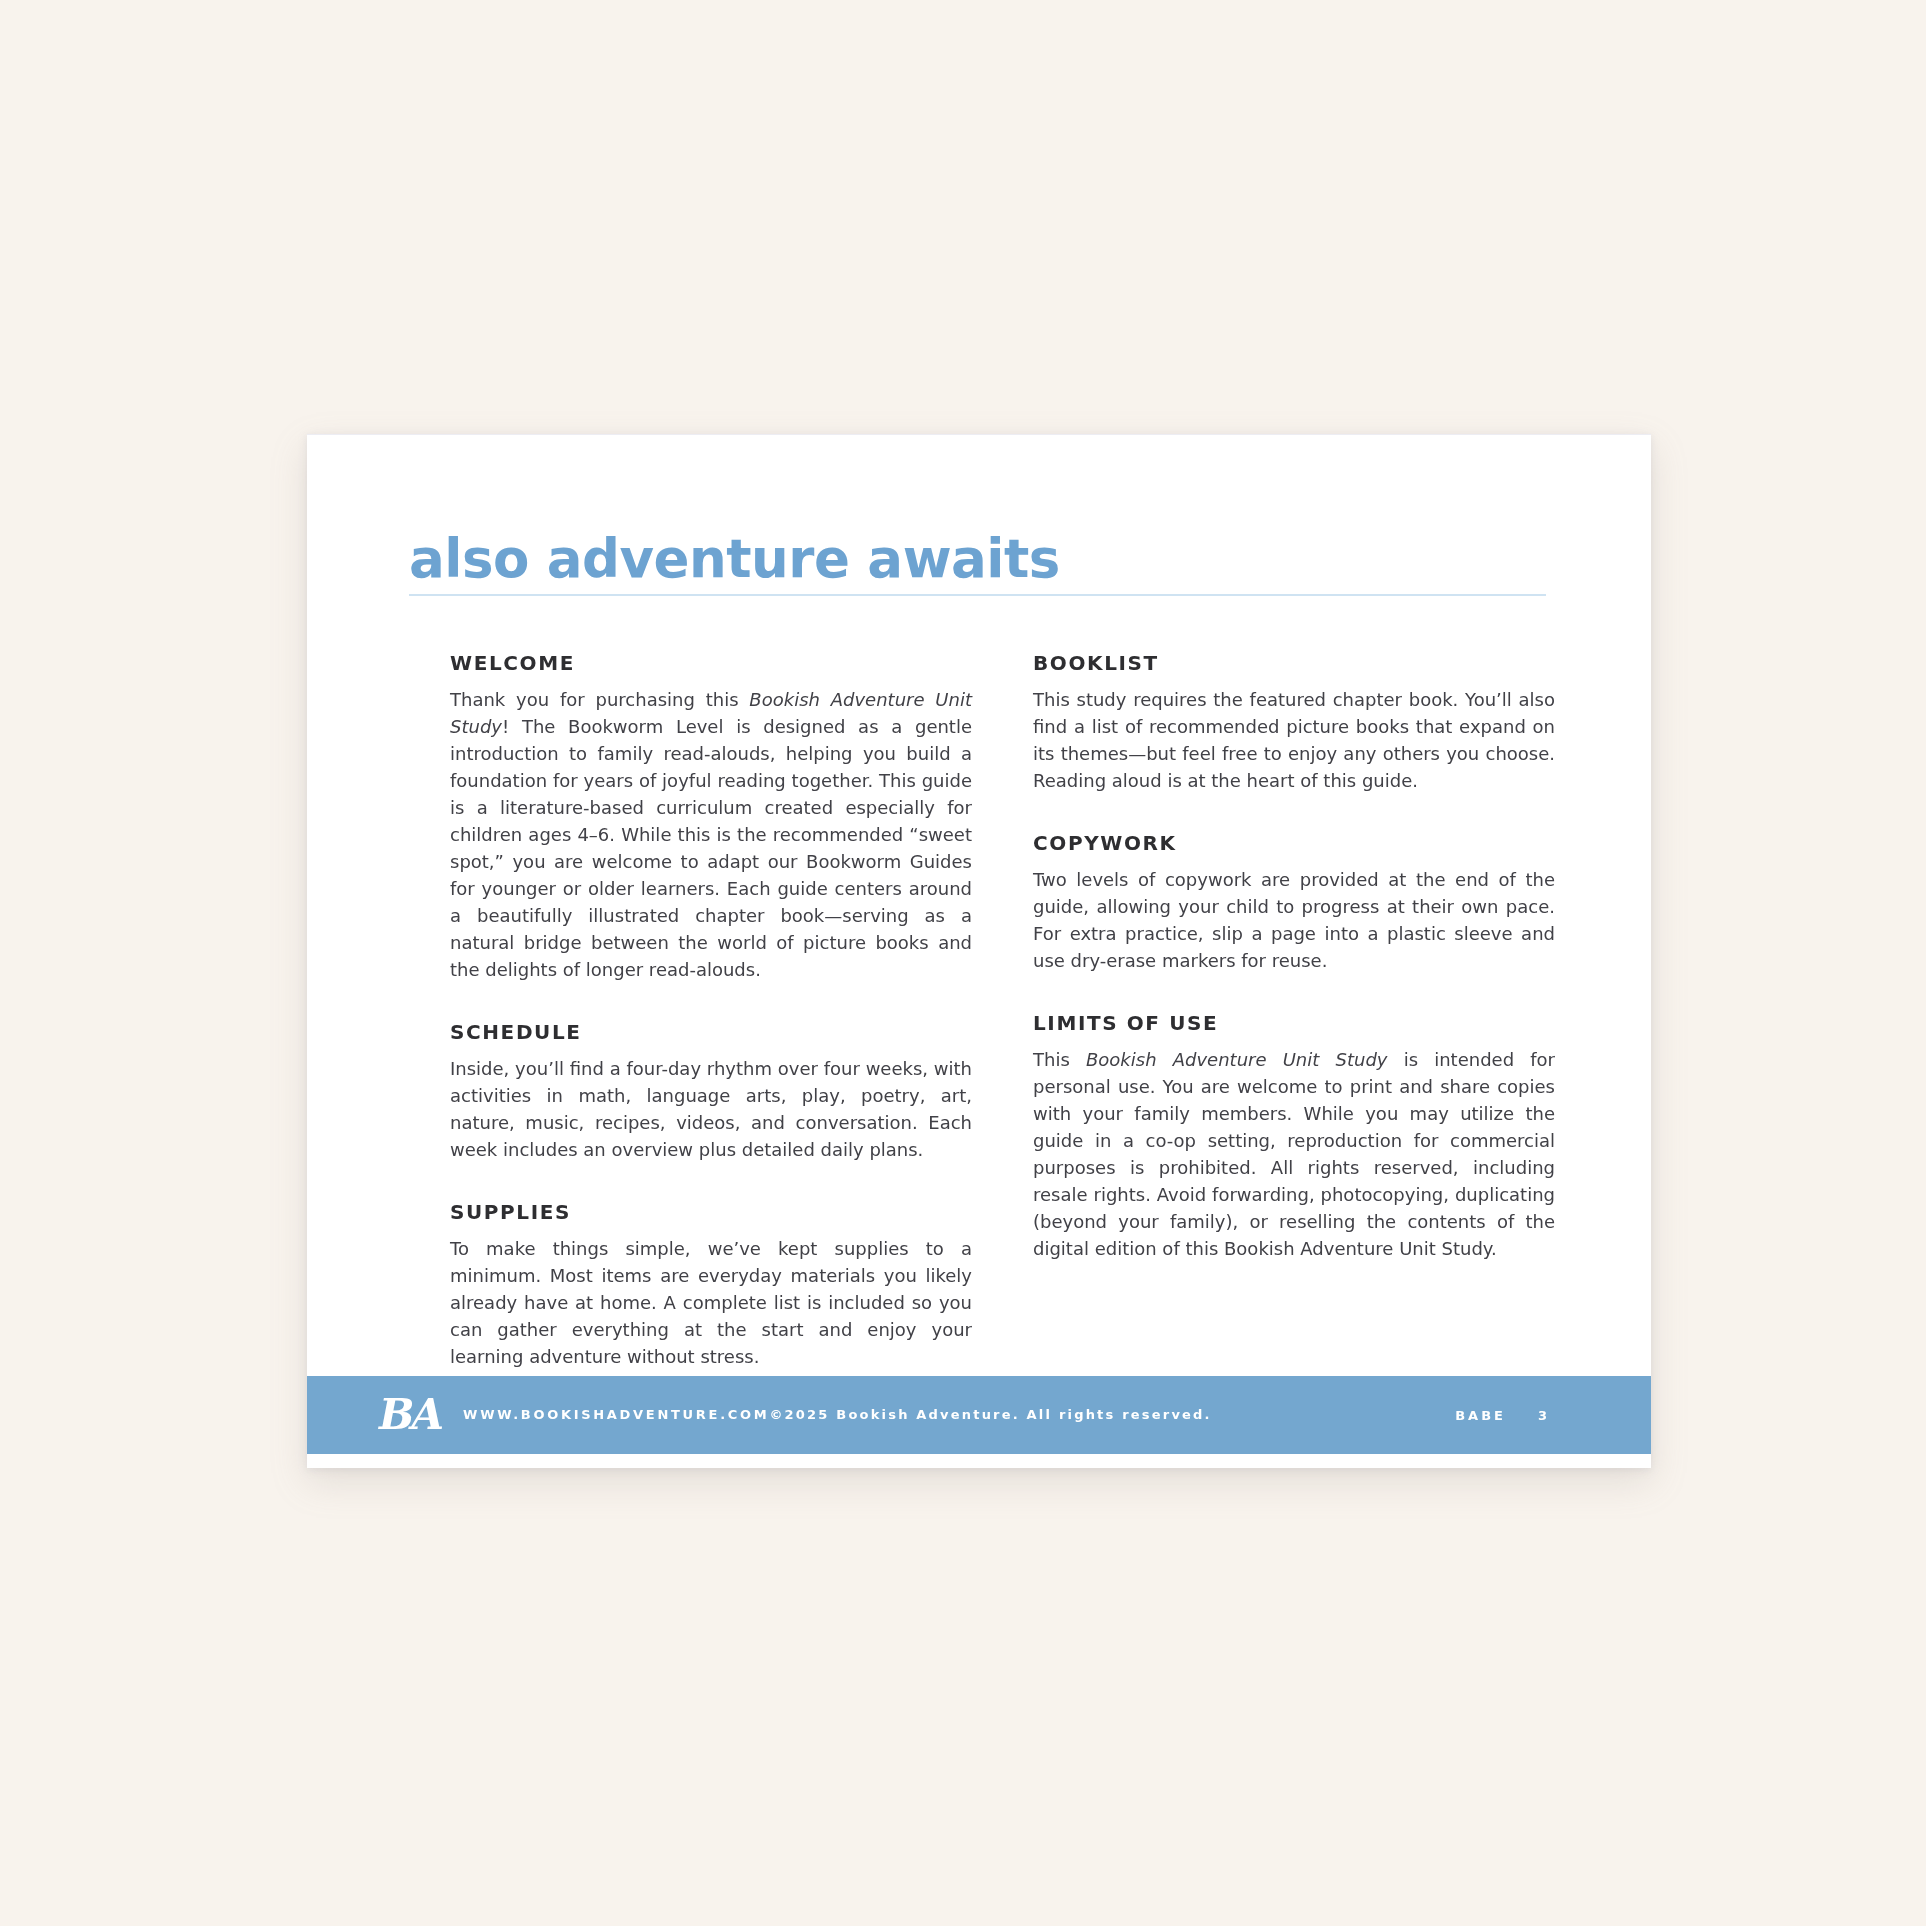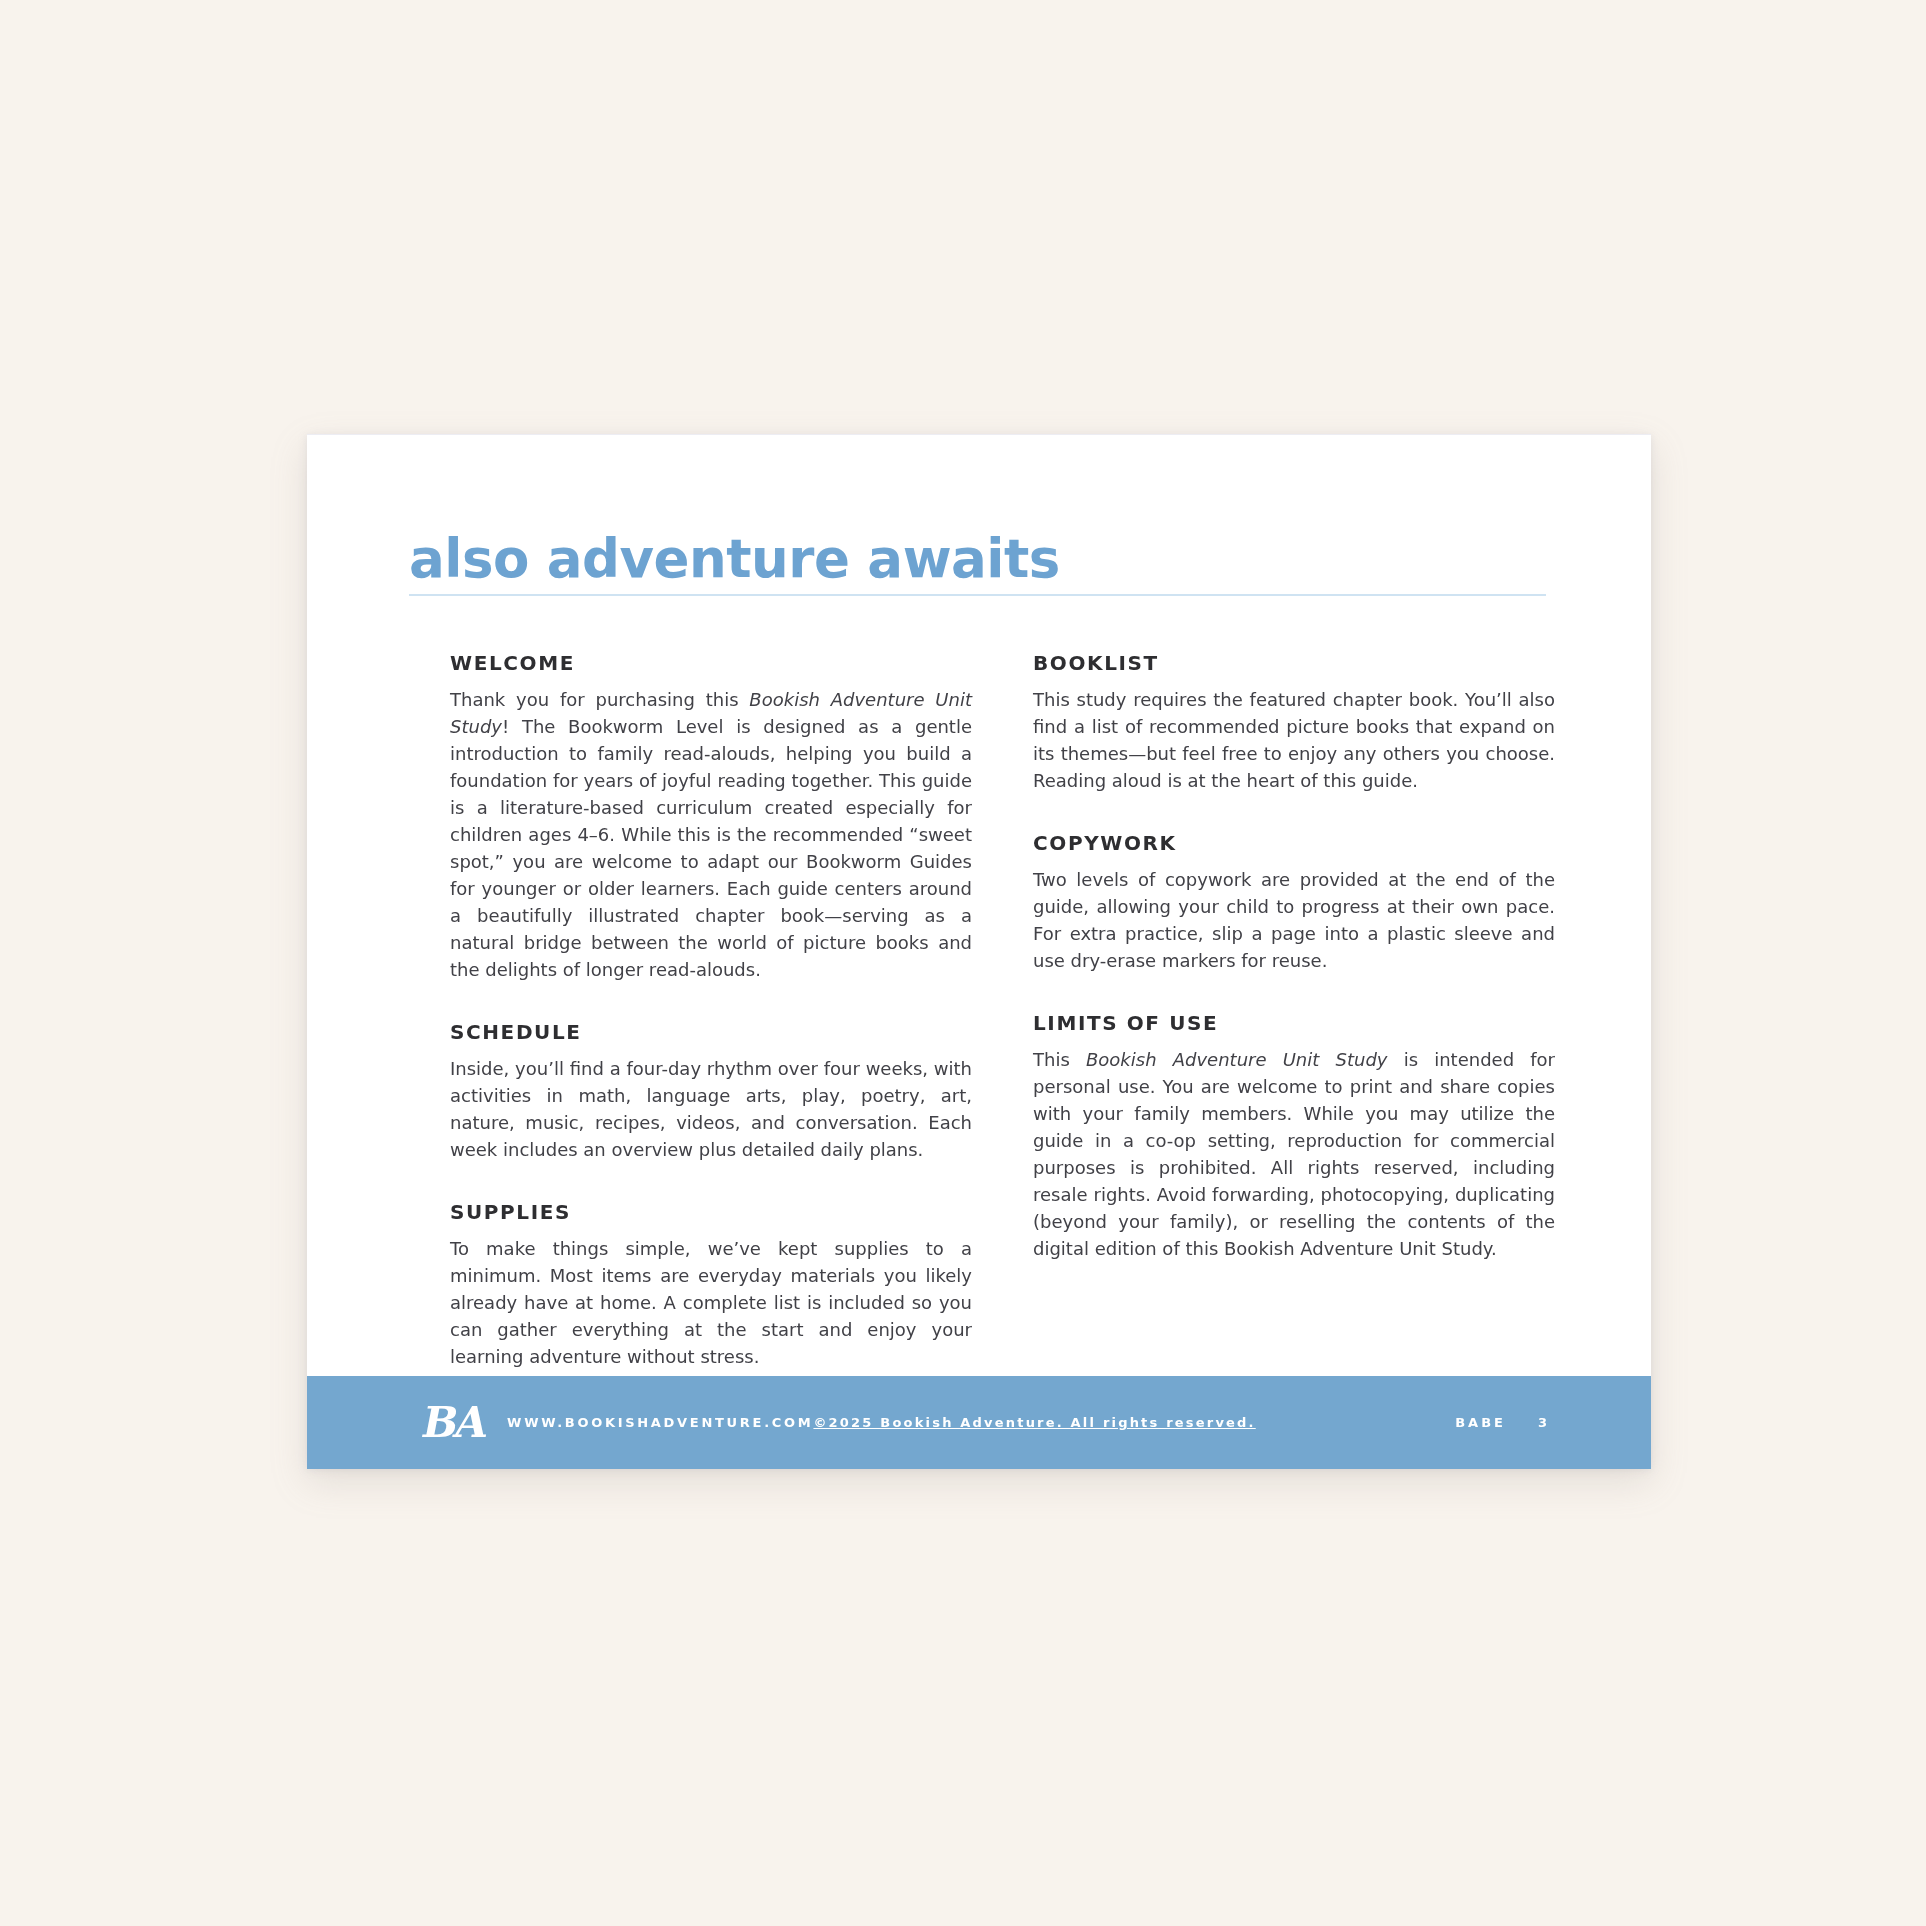--- a/index.html
+++ b/index.html
@@ -47,39 +47,39 @@
     color:var(--heading-text);
     margin:0 0 11px 0;
   }
   .sec-body{
     font-size:18px;line-height:27px;
     color:var(--body-text);
     text-align:justify;
   }
   .sec-body .it{font-style:italic;}
   .footer{
-    position:absolute;left:0;top:941px;width:1344px;height:93px;
+    position:absolute;left:0;top:941px;width:1344px;height:78px;
     background:var(--footer-blue);
     display:flex;align-items:center;justify-content:space-between;
-    padding:0 104px 0 116px;
+    padding:0 104px 0 72px;
     color:var(--footer-text);
   }
   .footer-left{display:flex;align-items:center;gap:18px;}
   .logo{
     font-family:"DejaVu Serif","Liberation Serif",serif;
     font-style:italic;font-weight:bold;
     font-size:42px;letter-spacing:-3px;line-height:1;
     padding-right:4px;
   }
   .footer-lines{display:flex;flex-direction:row;justify-content:center;}
   .site{
     font-size:13px;font-weight:bold;letter-spacing:2.7px;line-height:22px;
   }
   .copy{
-    font-size:13px;font-weight:bold;letter-spacing:2.2px;line-height:22px;text-decoration:underline;
+    font-size:13px;font-weight:bold;letter-spacing:2.2px;line-height:22px;
   }
   .footer-right{
     font-size:13px;font-weight:bold;letter-spacing:3px;
     display:flex;align-items:center;
   }
   .pagenum{margin-left:32px;letter-spacing:0;}
 </style>
 </head>
 <body>
 

